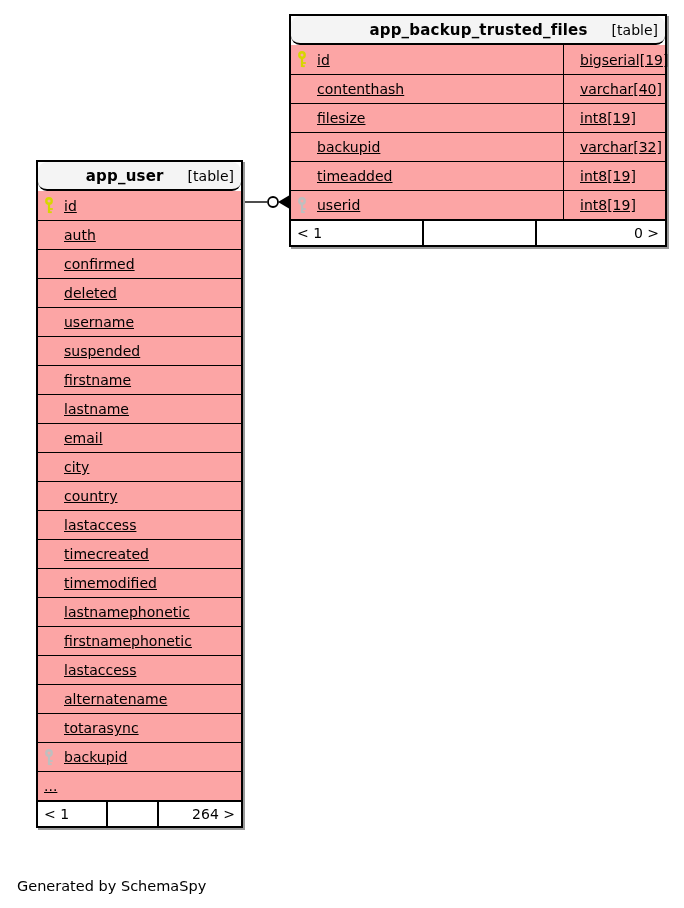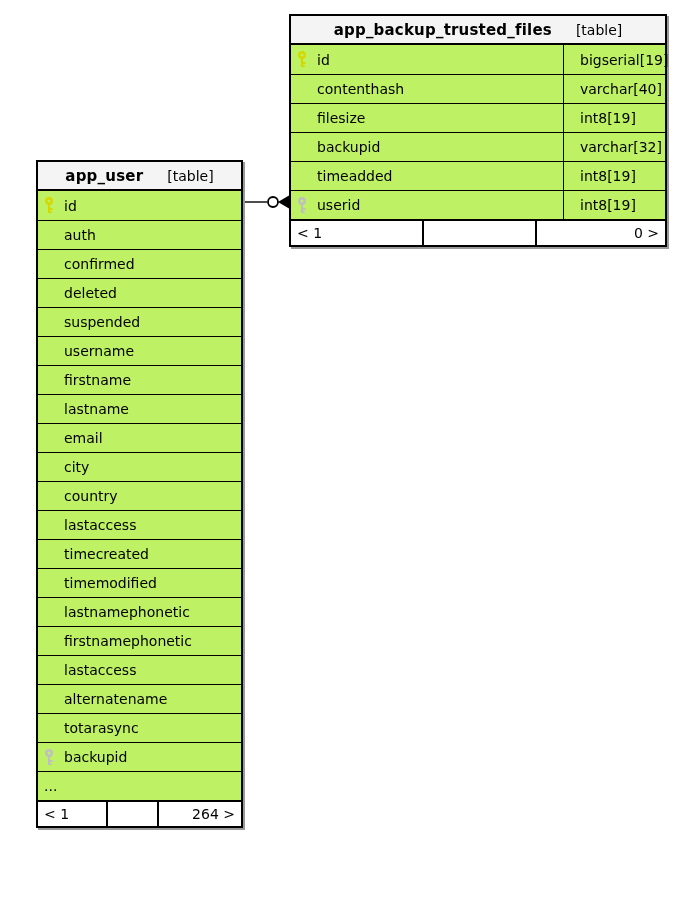--- a/index.html
+++ b/index.html
@@ -24,36 +24,38 @@
     box-shadow: 2px 2px 0 #999999;
   }
   .t-backup { left: 289px; top: 14px;  width: 378px; }
   .t-user   { left: 16px;  top: 160px; width: 207px; margin-left: 20px; }
 
   .tbl-header {
     height: 27px;
     background: #f4f4f4;
     border-bottom: 2px solid #000000;
     display: flex;
-    justify-content: center;
+    justify-content: flex-end;
     align-items: center;
     padding: 0 7px;
     box-sizing: content-box;
+    border-radius: 9px;
   }
   .tbl-name { font-weight: bold; font-size: 15px; letter-spacing: 0.2px; }
   .tbl-tag  { font-size: 14px; font-weight: normal; padding-left: 24px; }
 
   .tbl-row {
     height: 29px;
     display: flex;
     align-items: stretch;
     border-top: 1px solid #000000;
     box-sizing: border-box;
     font-size: 14px;
-    background: #bef264;
+    background: #fca5a5;
+    text-decoration: underline;
   }
   .tbl-rows .tbl-row:first-child { border-top: none; }
 
   .col-name-wrap {
     flex: 1;
     display: flex;
     align-items: center;
     padding-left: 6px;
     min-width: 0;
   }
@@ -222,27 +224,27 @@
         </div>
         <div class="tbl-row">
           <span class="col-name-wrap">
             <span class="key-slot"></span>
             <span class="col-name">deleted</span>
           </span>
         </div>
         <div class="tbl-row">
           <span class="col-name-wrap">
             <span class="key-slot"></span>
+            <span class="col-name">username</span>
+          </span>
+        </div>
+        <div class="tbl-row">
+          <span class="col-name-wrap">
+            <span class="key-slot"></span>
             <span class="col-name">suspended</span>
-          </span>
-        </div>
-        <div class="tbl-row">
-          <span class="col-name-wrap">
-            <span class="key-slot"></span>
-            <span class="col-name">username</span>
           </span>
         </div>
         <div class="tbl-row">
           <span class="col-name-wrap">
             <span class="key-slot"></span>
             <span class="col-name">firstname</span>
           </span>
         </div>
         <div class="tbl-row">
           <span class="col-name-wrap">
@@ -335,14 +337,15 @@
           </span>
         </div>
       </div>
     <div class="tbl-footer">
       <span class="fcell f-left">&lt; 1</span>
       <span class="fcell f-mid"></span>
       <span class="fcell f-right">264 &gt;</span>
     </div>
   </div>
 
+  <div class="gen-note">Generated by SchemaSpy</div>
 
 </div>
 
 </body></html>

